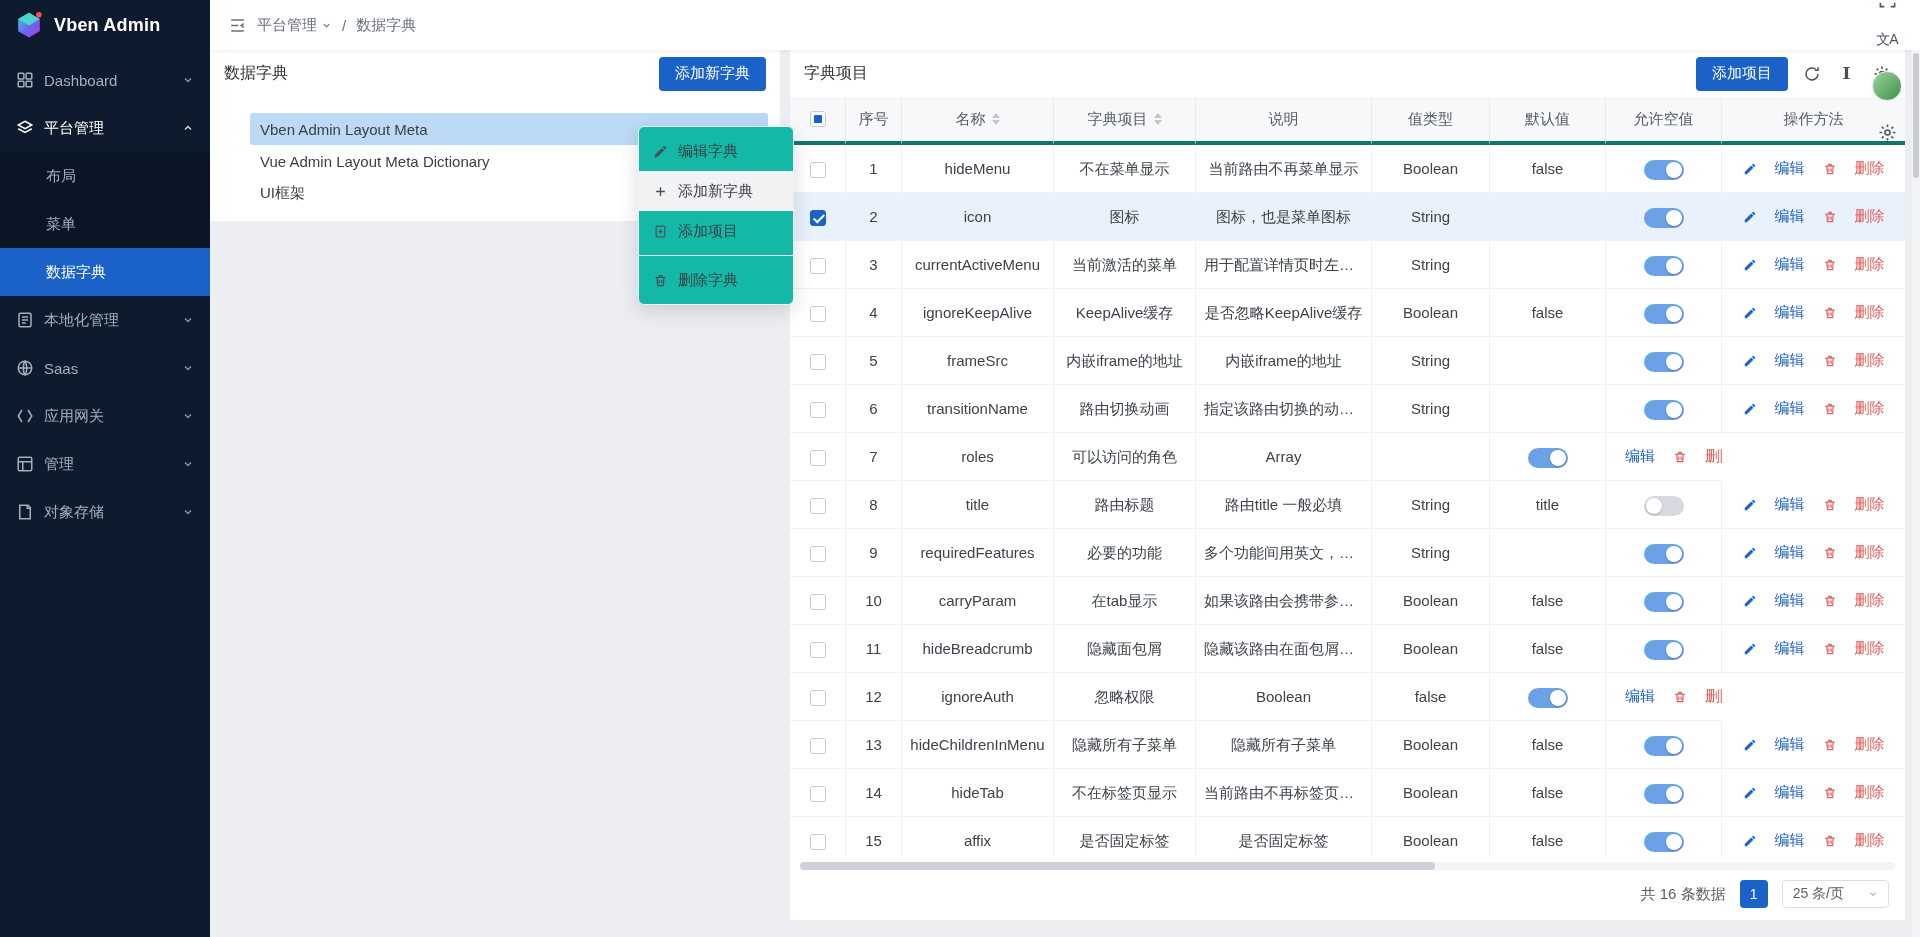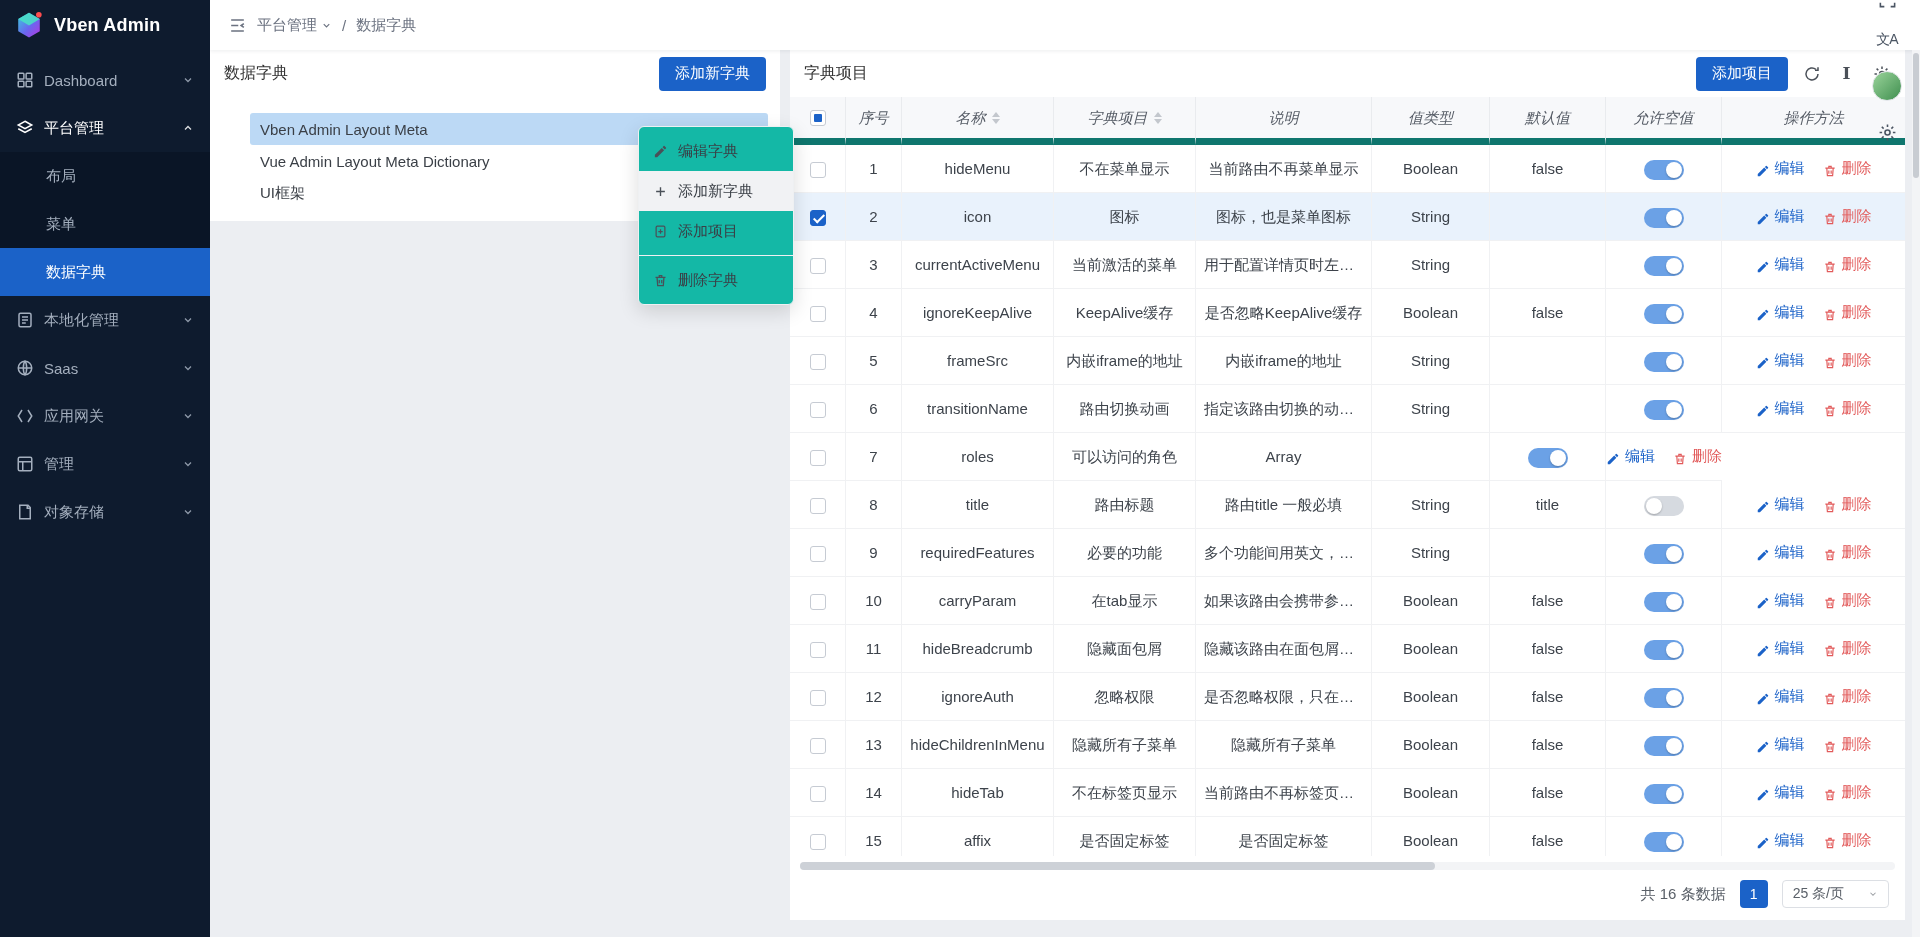--- a/index.html
+++ b/index.html
@@ -64,29 +64,29 @@
   .ctx-item { height:40px; display:flex; align-items:center; gap:10px; padding:0 14px; cursor:pointer; color:#3a3f46; font-size:15px; }
   .ctx-item.hover { background:#f1f2f4; }
   .ctx-icon { width:15px; height:15px; color:#4a5058; flex:none; }
   .ctx-divider { height:1px; background:#eef0f2; margin:4px 0; }
 
   
   .right-card { flex:1; display:flex; flex-direction:column; min-width:0; }
   .tgrid { display:grid; grid-template-columns:56px 56px 152px 142px 176px 118px 116px 116px minmax(0,1fr); align-items:stretch; }
   .thead { background:#f7f8fa; }
   .hcell { height:48px; line-height:48px; text-align:center; color:#565c66; font-weight:500; white-space:nowrap; overflow:hidden;
-           border-bottom:7px solid #0f766e; padding:0 6px; position:relative; display:flex; align-items:center; justify-content:center; gap:0;font-style:italic; }
+           border-bottom:4px solid #0f766e; padding:0 6px; position:relative; display:flex; align-items:center; justify-content:center; gap:0; }
   .hcell:not(:last-child) { border-right:1px solid #e9ebee; }
   .trow { display:grid; grid-template-columns:56px 56px 152px 142px 176px 118px 116px 116px minmax(0,1fr); }
   .trow.sel { background:#e9f2fc; }
   .cell { height:48px; line-height:48px; text-align:center; padding:0 8px; white-space:nowrap; overflow:hidden; text-overflow:ellipsis;
           color:#3d434b; border-bottom:1px solid #f0f1f3; font-size:15px; }
   .cell:not(:last-child) { border-right:1px solid #f0f1f3; }
   .ops { display:flex; align-items:center; justify-content:center; gap:18px; line-height:normal; }
-  .link { display:inline-flex; align-items:flex-end; gap:5px; cursor:pointer; font-size:15px; }
+  .link { display:inline-flex; align-items:center; gap:18px; cursor:pointer; font-size:15px; }
   .link svg { width:14px; height:14px; }
   .link em { font-style:normal; }
   .edit { color:var(--primary); }
   .del { color:var(--danger); }
 
   .cb { display:inline-block; width:16px; height:16px; border:1px solid #c6cbd3; border-radius:3px; background:#fff; position:relative; vertical-align:middle; cursor:pointer; }
   .cb.checked { background:var(--primary); border-color:var(--primary); }
   .cb.checked::after { content:""; position:absolute; left:5px; top:1px; width:4px; height:9px; border:solid #fff; border-width:0 2px 2px 0; transform:rotate(45deg); }
   .cb.ind::after { content:""; position:absolute; inset:3px; background:var(--primary); border-radius:1px; }
 
@@ -603,21 +603,20 @@
               </svg>
               <em>删除</em>
             </span>
           </div>
         </div>
         <div class="trow">
           <div class="cell"><span class="cb"></span></div>
           <div class="cell">12</div>
           <div class="cell">ignoreAuth</div>
           <div class="cell">忽略权限</div>
-          <div class="cell">是否忽略权限，只在权...</div>
           <div class="cell">Boolean</div>
           <div class="cell">false</div>
           <div class="cell"><span class="sw on"></span></div>
           <div class="cell ops">
             <span class="link edit">
               <svg viewBox="0 0 24 24" fill="currentColor">
                 <path d="M3 17.3V21h3.7L17.8 9.9 14.1 6.2 3 17.3zM20.7 7a1 1 0 0 0 0-1.4l-2.3-2.3a1 1 0 0 0-1.4 0l-1.8 1.8 3.7 3.7L20.7 7z"></path>
               </svg>
               <em>编辑</em>
             </span>

